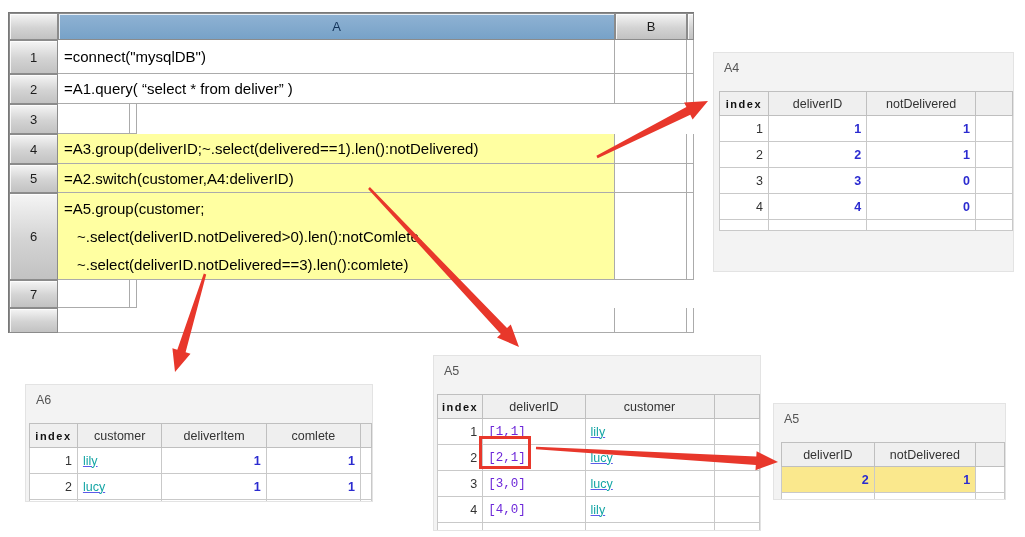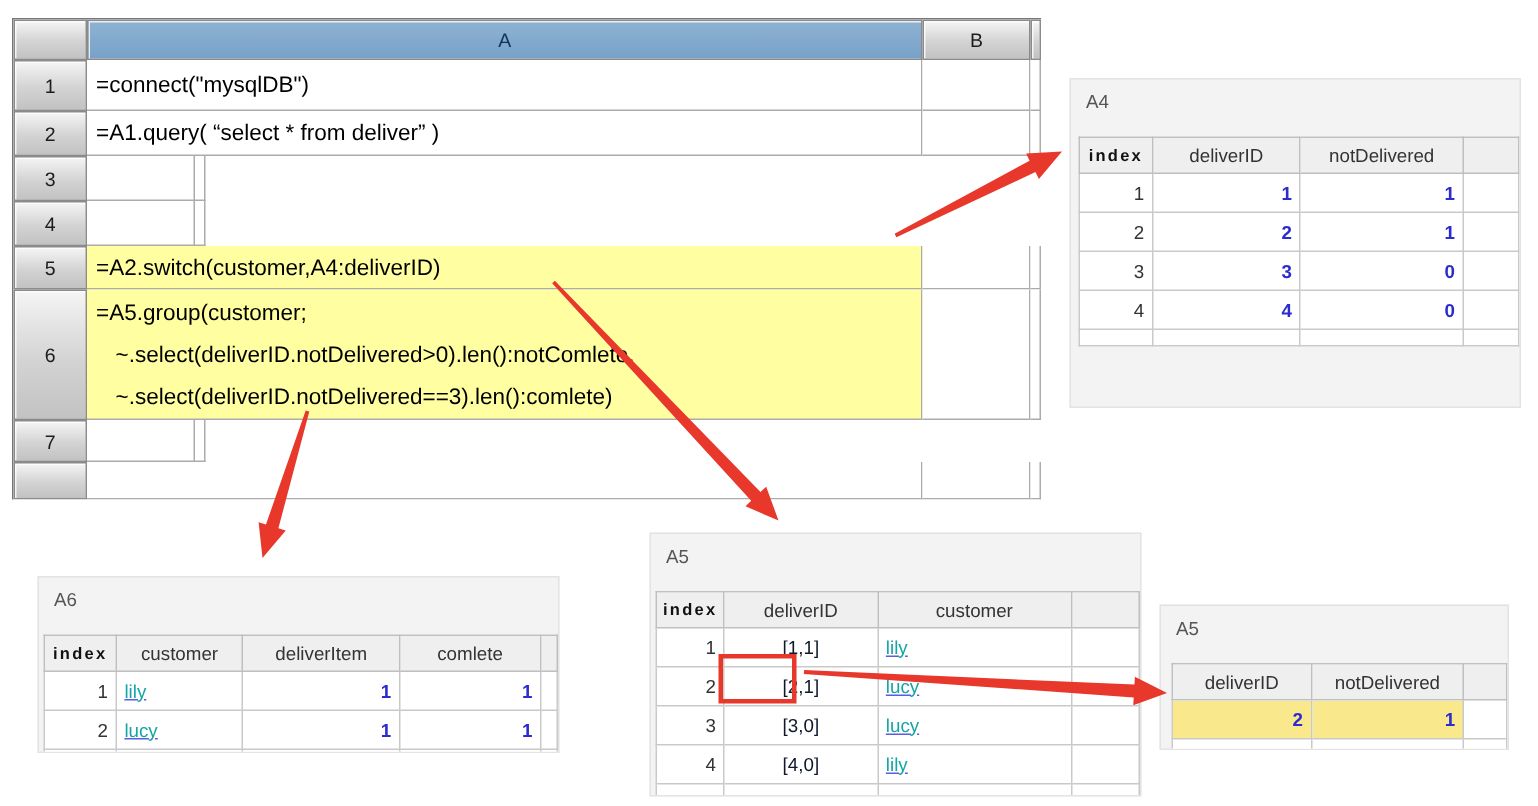--- a/index.html
+++ b/index.html
@@ -36,21 +36,21 @@
     background:#fff;font-size:12.5px;}
   .rtable th{box-sizing:border-box;background:#efefef;border:1px solid #bfbfbf;
     font-weight:normal;color:#333;height:24px;padding:0 4px;text-align:center;
     overflow:hidden;white-space:nowrap;}
   .rtable th.h-idx{font-weight:bold;letter-spacing:1.5px;font-size:11px;color:#111;}
   .rtable th.h-stub{background:#efefef;}
   .rtable td{box-sizing:border-box;border:1px solid #c9c9c9;height:26px;
     padding:0 5px;overflow:hidden;white-space:nowrap;background:#fff;}
   td.idx{text-align:right;color:#333;}
   td.blue{text-align:right;color:#2b2bd0;font-weight:bold;}
-  td.teal{text-align:center;color:#0f172a;}
+  td.teal{text-align:left;color:#6d28d9;font-family:Liberation Mono, monospace;}
   td.link{text-align:left;color:#14a5a5;text-decoration:underline;
     text-decoration-color:#5b5bе8;text-decoration-color:#5b5be8;cursor:pointer;}
   td.blueyel{text-align:right;color:#2b2bd0;font-weight:bold;background:#fae88d;}
   tr.partial td{height:11px;}
 
   #p-a4{left:713px;top:52px;width:301px;height:220px;}
   #p-a4 .rtable{margin-left:5px;}
   #p-a5{left:433px;top:355px;width:328px;height:176px;}
   #p-a5 .rtable{margin-left:3px;}
   #p-a6{left:25px;top:384px;width:348px;height:118px;}
@@ -94,20 +94,21 @@
   </div>
 
   <div class="srow">
     <div class="hbtn w-rh" style="height:30px">3</div>
     <div class="cell w-B" style="height:30px"></div>
     <div class="cell w-C" style="height:30px"></div>
   </div>
 
   <div class="srow">
     <div class="hbtn w-rh" style="height:30px">4</div>
+    <div class="cell w-A hl" style="height:30px">=A3.group(deliverID;~.select(delivered==1).len():notDelivered)</div>
     <div class="cell w-B" style="height:30px"></div>
     <div class="cell w-C" style="height:30px"></div>
   </div>
 
   <div class="srow">
     <div class="hbtn w-rh" style="height:29px">5</div>
     <div class="cell w-A hl" style="height:29px">=A2.switch(customer,A4:deliverID)</div>
     <div class="cell w-B" style="height:29px"></div>
     <div class="cell w-C" style="height:29px"></div>
   </div>

